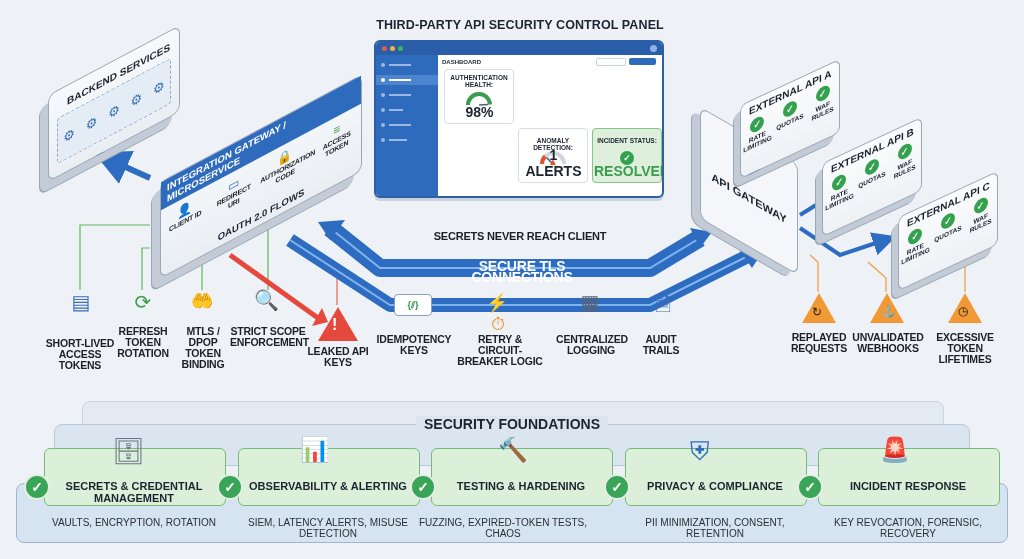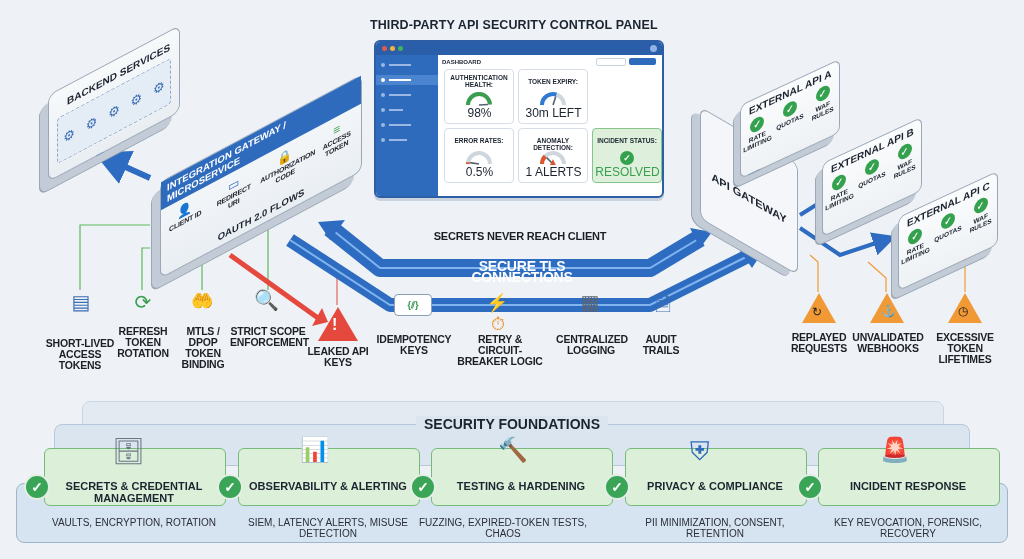--- a/index.html
+++ b/index.html
@@ -13,21 +13,21 @@
   .dash-top{height:13px;background:#2b5ea8;display:flex;align-items:center;padding-left:6px;gap:3px;}
   .dot{width:5px;height:5px;border-radius:50%;}
   .side{position:absolute;left:0;top:13px;width:62px;bottom:0;background:#2f6bbd;}
   .side .row{height:10px;margin-top:5px;display:flex;align-items:center;gap:4px;padding-left:5px;}
   .side .row .c{width:4px;height:4px;border-radius:50%;background:#9ab8e3;}
   .side .row .l{height:2px;background:#9ab8e3;width:22px;}
   .side .row.active{background:#4b85d0;}
   .side .row.active .l{background:#fff;}
   .card{position:absolute;width:68px;height:53px;background:#fff;border:1px solid #d6dde6;border-radius:4px;text-align:center;}
   .card .ct{font-size:6.5px;font-weight:700;line-height:7px;margin-top:4px;text-transform:uppercase;}
-  .card .cv{font-size:12px;font-weight:400;position:absolute;bottom:3px;left:1px;right:0;}
+  .card .cv{font-size:14px;font-weight:700;position:absolute;bottom:3px;left:1px;right:0;}
   .card svg{position:absolute;left:19px;top:20px;}
   .check{width:14px;height:14px;border-radius:50%;background:#34a14e;color:#fff;font-size:9px;line-height:14px;text-align:center;font-weight:700;}
   .bigcheck{width:22px;height:22px;border-radius:50%;background:#3aa556;color:#fff;font-size:14px;line-height:22px;text-align:center;font-weight:700;border:2px solid #e3eee6;}
   .found-card{position:absolute;top:448px;width:180px;height:56px;background:#dcefd9;border:1.5px solid #76bb7a;border-radius:6px;}
   .found-title{position:absolute;top:480px;width:180px;font-weight:700;font-size:11px;line-height:12px;text-align:center;text-transform:uppercase;}
   .found-sub{position:absolute;top:517px;width:180px;font-size:10px;line-height:11px;text-align:center;text-transform:uppercase;color:#2a2f38;}
   .ext{position:absolute;width:98px;height:72px;background:linear-gradient(#fbfcfd,#eef2f5);border:1px solid #9aa7b6;border-radius:7px;box-shadow:-6px 6px 0 #c3ccd6,-7px 7px 0 #9aa7b6;transform:skewY(-25deg);}
   .ext .et{font-weight:700;font-size:10px;margin:4px 0 0 8px;text-transform:uppercase;}
   .ext .items{display:flex;justify-content:space-around;margin-top:4px;}
   .ext .it{font-size:6.5px;font-weight:700;text-align:center;line-height:7px;width:28px;}
@@ -68,21 +68,21 @@
   <path d="M800,215 L832,195" stroke="#2d6cc0" stroke-width="4" fill="none" marker-end="url(#ah)"></path>
   <path d="M800,228 L840,255 L885,240" stroke="#2d6cc0" stroke-width="4" fill="none" marker-end="url(#ah)"></path>
 
   <g stroke="#f19a35" stroke-width="1.2" fill="none">
     <path d="M810,255 L818,262 L818,292"></path>
     <path d="M868,262 L886,278 L886,292"></path>
     <path d="M965,250 L965,292"></path>
   </g>
 </svg>
 
-<div class="abs title-main" style="left:370px;top:18px;width:300px;text-align:left">THIRD-PARTY API SECURITY CONTROL PANEL</div>
+<div class="abs title-main" style="left:370px;top:18px;width:300px;text-align:center">THIRD-PARTY API SECURITY CONTROL PANEL</div>
 
 <div class="abs dash">
   <div class="dash-top">
     <span class="dot" style="background:#e05a4f"></span>
     <span class="dot" style="background:#f2b33d"></span>
     <span class="dot" style="background:#3fb45a"></span>
     <span style="margin-left:auto;margin-right:5px;width:7px;height:7px;border-radius:50%;background:#8fb3e6"></span>
   </div>
   <div class="side">
     <div class="row">
@@ -115,38 +115,20 @@
   <div class="abs" style="left:253px;top:16px;width:27px;height:7px;border-radius:2px;background:#2f6bbd"></div>
 
   <div class="card" style="left:68px;top:27px">
     <div class="ct">AUTHENTICATION HEALTH:</div>
     <svg width="30" height="16">
         <path d="M4,14.999999999999998 A11,11 0 0 1 26,15" stroke="#cfd6de" stroke-width="4" fill="none"></path>
         <path d="M4,14.999999999999998 A11,11 0 0 1 25.97829401271099,14.309304285177552" stroke="#3a9e4e" stroke-width="4" fill="none"></path>
         <line x1="15" y1="15" x2="23.982240555854446" y2="14.434885324236179" stroke="#556170" stroke-width="1.6"></line>
       </svg>
     <div class="cv">98%</div>
-  </div>
-  <div class="card" style="left:142px;top:27px">
-    <div class="ct" style="margin-top:8px">TOKEN EXPIRY:</div>
-    <svg width="30" height="16">
-        <path d="M4,14.999999999999998 A11,11 0 0 1 26,15" stroke="#cfd6de" stroke-width="4" fill="none"></path>
-        <path d="M4,14.999999999999998 A11,11 0 0 1 18.399186938124423,4.538378320753312" stroke="#2f7bd1" stroke-width="4" fill="none"></path>
-        <line x1="15" y1="15" x2="17.781152949374526" y2="6.440491353343619" stroke="#556170" stroke-width="1.6"></line>
-      </svg>
-    <div class="cv">30m LEFT</div>
-  </div>
-  <div class="card" style="left:68px;top:86px">
-    <div class="ct" style="margin-top:8px">ERROR RATES:</div>
-    <svg width="30" height="16">
-        <path d="M4,14.999999999999998 A11,11 0 0 1 26,15" stroke="#cfd6de" stroke-width="4" fill="none"></path>
-        <path d="M4,14.999999999999998 A11,11 0 0 1 4.135428253453485,13.279220884557459" stroke="#d9603a" stroke-width="4" fill="none"></path>
-        <line x1="15" y1="15" x2="6.110804934643761" y2="13.592089814637921" stroke="#556170" stroke-width="1.6"></line>
-      </svg>
-    <div class="cv">0.5%</div>
   </div>
   <div class="card" style="left:142px;top:86px">
     <div class="ct" style="margin-top:8px">ANOMALY DETECTION:</div>
     <svg width="30" height="16">
         <path d="M4,14.999999999999998 A11,11 0 0 1 26,15" stroke="#cfd6de" stroke-width="4" fill="none"></path>
         <path d="M4,14.999999999999998 A11,11 0 0 1 7.221825406947978,7.221825406947977" stroke="#e0542e" stroke-width="4" fill="none"></path>
         <line x1="15" y1="15" x2="8.636038969321072" y2="8.63603896932107" stroke="#556170" stroke-width="1.6"></line>
       </svg>
     <div class="abs" style="left:29px;top:27px;color:#e0542e;font-size:10px;font-weight:700">▲</div>
     <div class="cv">1 ALERTS</div>

